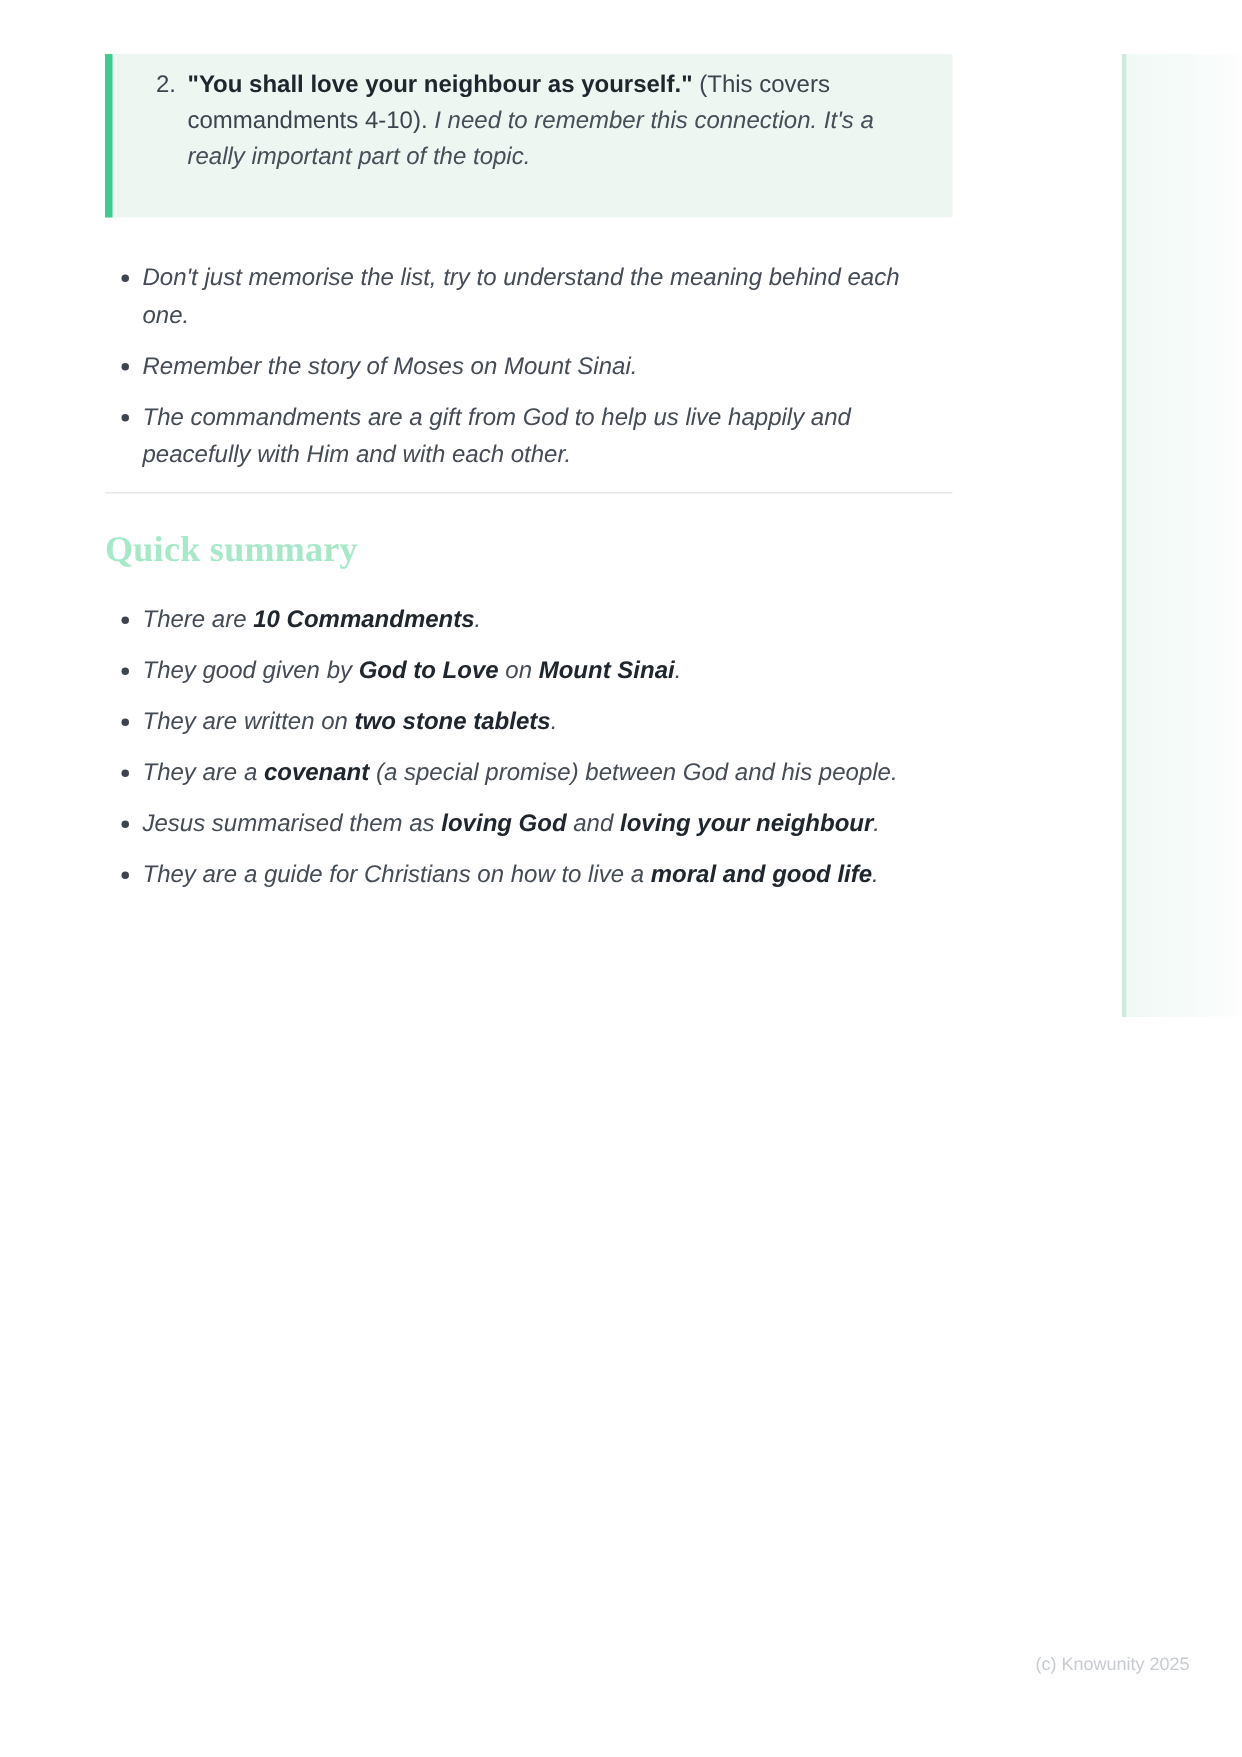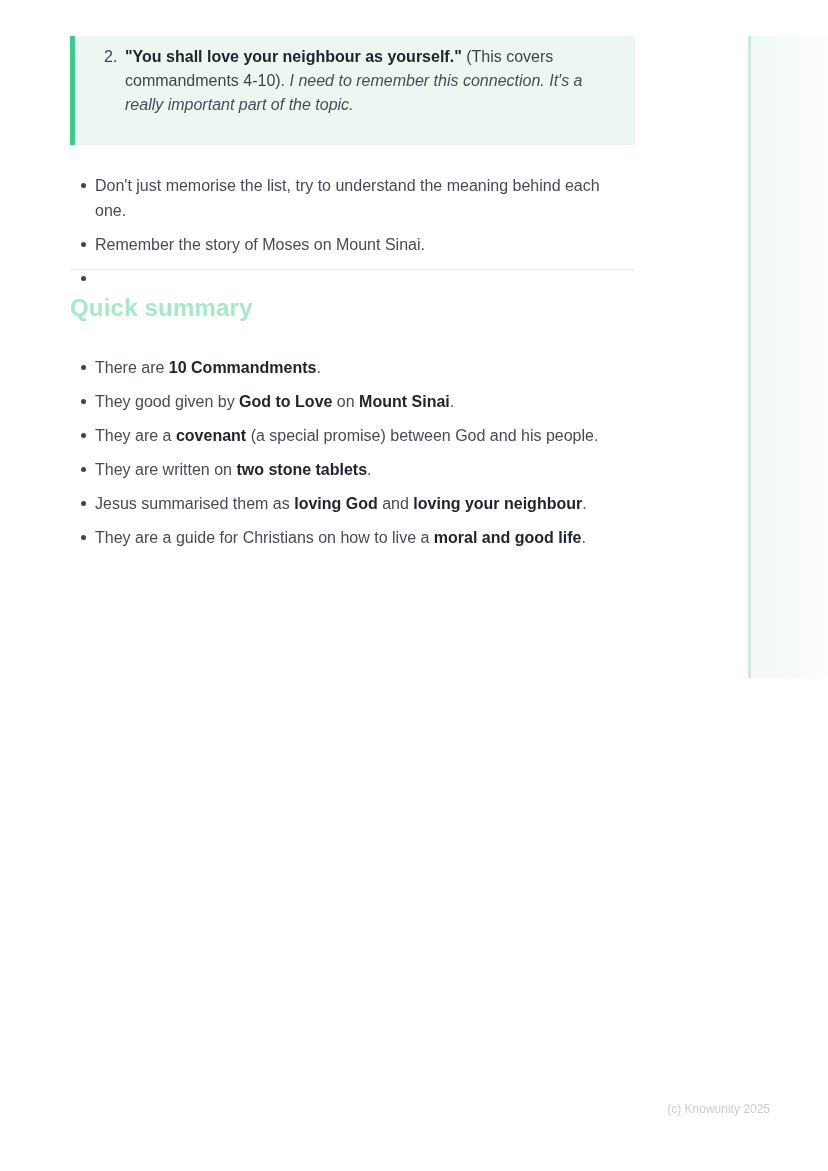--- a/index.html
+++ b/index.html
@@ -39,20 +39,21 @@
   .i { font-style: italic; color: #474e57; }
   
   ul.doclist { list-style: none; margin-top: 28px; }
   ul.doclist li {
     position: relative;
     padding-left: 25px;
     font-size: 16px;
     line-height: 25px;
     color: #454c55;
     margin-bottom: 9px;
+    font-style: italic;
   }
   .dot {
     position: absolute;
     left: 11px; top: 10px;
     width: 5px; height: 5px;
     border-radius: 50%;
     background: #3d444d;
   }
   .divider {
     border: 0;
@@ -60,35 +61,36 @@
     margin-top: 12px;
     width: 565px;
   }
   .summary-heading {
     margin-top: 24px;
     font-size: 24px;
     line-height: 28px;
     font-weight: 700;
     color: #a6e9c8;
     letter-spacing: 0.2px;
+    font-family: Liberation Serif, serif;
   }
-  ul.summary-list { margin-top: 33px; }
+  ul.summary-list { margin-top: 20px; }
   
   .edge-strip {
     position: absolute;
     left: 748px; top: 36px;
     width: 80px; height: 642px;
     background: linear-gradient(to right, #f1f9f5 0%, #f6fbf9 55%, #fdfefd 100%);
     border-left: 3px solid #cfeadd;
   }
   
   .footer {
     position: absolute;
     top: 1102px;
-    right: 58px;
+    right: 35px;
     font-size: 12px;
     line-height: 15px;
     color: #c8ccd1;
   }
 </style>
 </head>
 <body>
 
 <div class="page">
 
@@ -96,32 +98,32 @@
 
     <div class="callout">
       <div class="callout-inner">
         <div class="ol-item"><span class="ol-num">2.</span><span class="b">"You shall love your neighbour as yourself."</span><span> (This covers commandments 4-10). </span><span class="i">I need to remember this connection. It's a really important part of the topic.</span></div>
       </div>
     </div>
 
     <ul class="doclist tips">
       <li><span class="dot"></span><span>Don't just memorise the list, try to understand the meaning behind each one.</span></li>
       <li><span class="dot"></span><span>Remember the story of Moses on Mount Sinai.</span></li>
-      <li><span class="dot"></span></li>
+      <li><span class="dot"></span><span>The commandments are a gift from God to help us live happily and peacefully with Him and with each other.</span></li>
     </ul>
 
     <hr class="divider">
 
     <h2 class="summary-heading">Quick summary</h2>
 
     <ul class="doclist summary-list">
       <li><span class="dot"></span><span>There are </span><span class="b">10 Commandments</span><span>.</span></li>
       <li><span class="dot"></span><span>They good given by </span><span class="b">God to Love</span><span> on </span><span class="b">Mount Sinai</span><span>.</span></li>
+      <li><span class="dot"></span><span>They are written on </span><span class="b">two stone tablets</span><span>.</span></li>
       <li><span class="dot"></span><span>They are a </span><span class="b">covenant</span><span> (a special promise) between God and his people.</span></li>
-      <li><span class="dot"></span><span>They are written on </span><span class="b">two stone tablets</span><span>.</span></li>
       <li><span class="dot"></span><span>Jesus summarised them as </span><span class="b">loving God</span><span> and </span><span class="b">loving your neighbour</span><span>.</span></li>
       <li><span class="dot"></span><span>They are a guide for Christians on how to live a </span><span class="b">moral and good life</span><span>.</span></li>
     </ul>
 
   </div>
 
   <div class="edge-strip"></div>
 
   <div class="footer">(c) Knowunity 2025</div>
 

